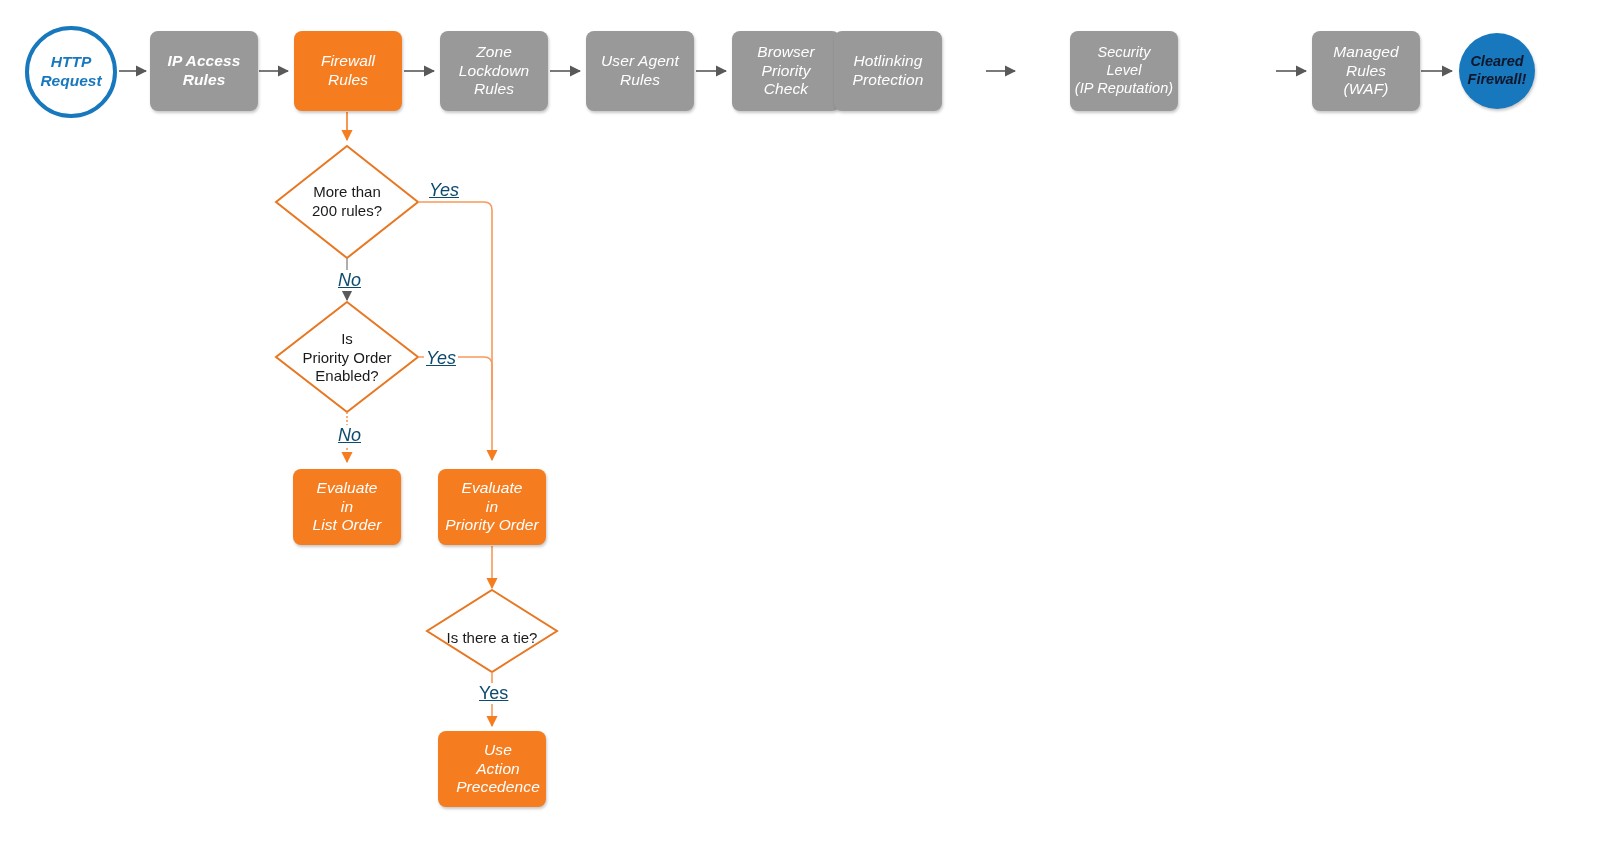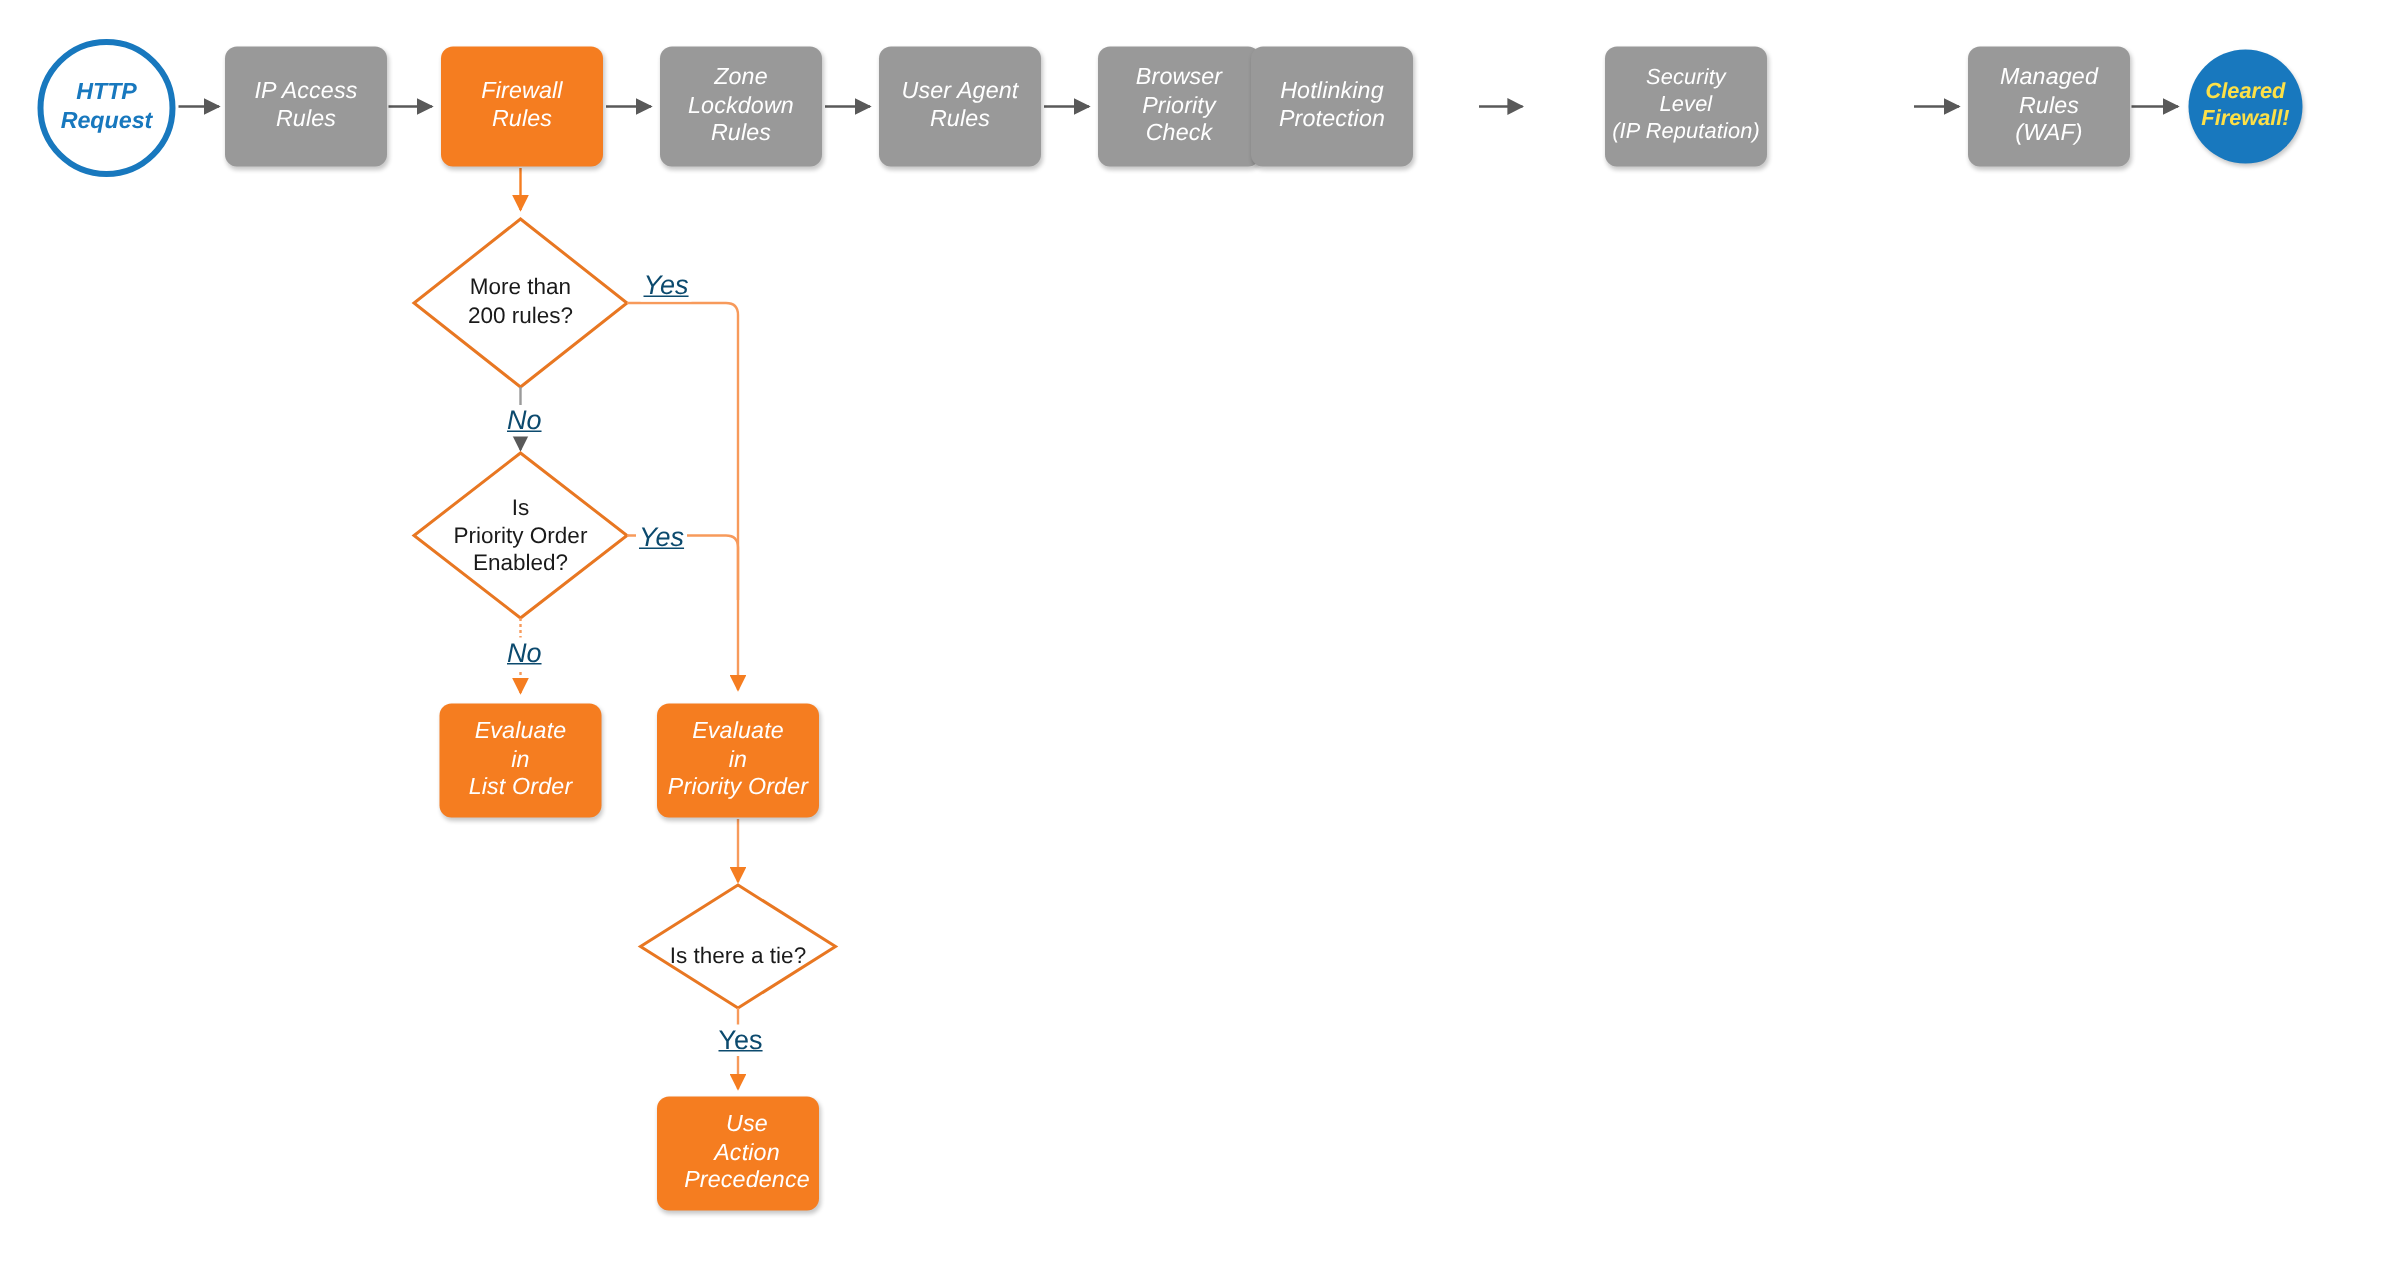--- a/index.html
+++ b/index.html
@@ -51,21 +51,21 @@
     font-size: 15.5px;
     align-items: center;
   }
   .term.start {
     background: #ffffff;
     border: 4px solid #1878BE;
     color: #1878BE;
   }
   .term.end {
     background: #1878BE;
-    color: #fde047;
+    color: #0f172a;
     box-shadow: 1px 2px 3px rgba(0,0,0,0.22);
   }
   .diamond-label {
     position: absolute;
     display: flex;
     align-items: center;
     justify-content: center;
     text-align: center;
     color: #1a1a1a;
     font-size: 15px;
@@ -141,21 +141,21 @@
     <g>
       <line x1="492" y1="672" x2="492" y2="726" stroke="#F79A5B" stroke-width="1.6" fill="none" marker-end="url(#ao)"></line>
     </g>
   </svg>
 
   <div class="node term start" style="left:25px; top:26px; width:92px; height:92px;">
     <span style="white-space:pre-line">HTTP
 Request</span>
   </div>
 
-  <div class="node proc grey" style="left:150px; top:31px; width:108px; height:80px;">
+  <div class="node proc grey" style="left:150px; top:31px; width:108px; height:80px;font-weight:bold;">
     <span style="white-space:pre-line">IP Access
 Rules</span>
   </div>
 
   <div class="node proc orange" style="left:294px; top:31px; width:108px; height:80px;">
     <span style="white-space:pre-line">Firewall
 Rules</span>
   </div>
 
   <div class="node proc grey" style="left:440px; top:31px; width:108px; height:80px;">

